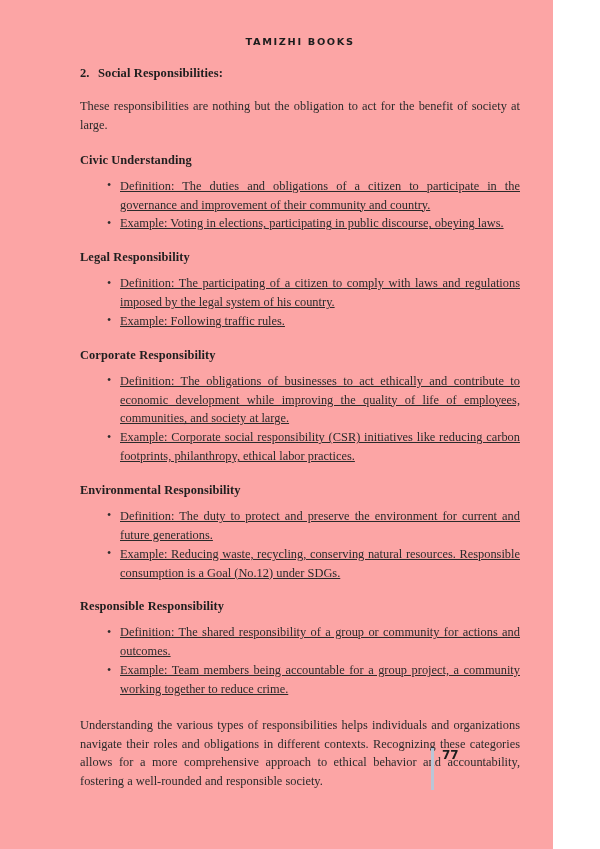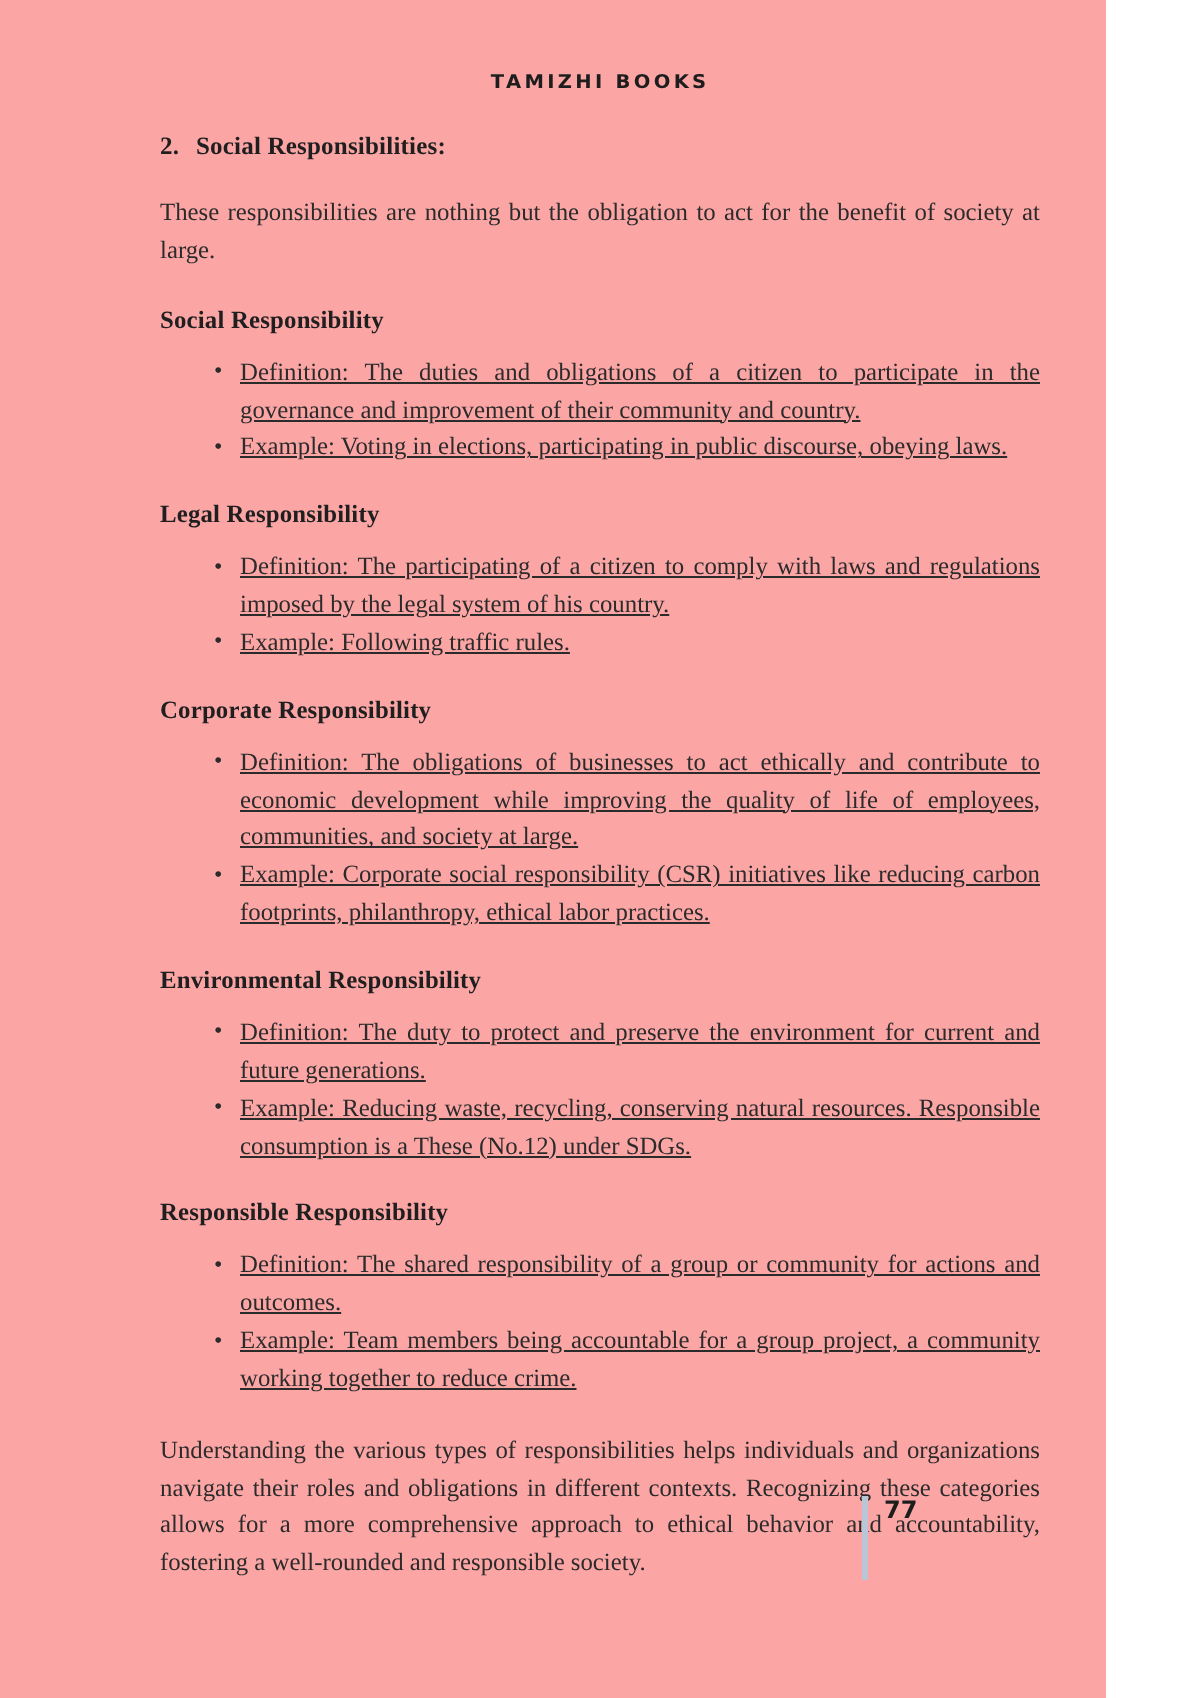--- a/index.html
+++ b/index.html
@@ -132,42 +132,42 @@
   </div>
 
   <div class="content">
 
     <div class="numbered-heading">
       <span class="num">2.</span><span>Social Responsibilities:</span>
     </div>
 
     <p class="para">These responsibilities are nothing but the obligation to act for the benefit of society at large.</p>
 
-    <h3 class="sub-heading">Social Responsibility</h3>
+    <h3 class="sub-heading">Civic Understanding</h3>
     <ul class="bullets">
       <li>Definition: The duties and obligations of a citizen to participate in the governance and improvement of their community and country.</li>
       <li>Example: Voting in elections, participating in public discourse, obeying laws.</li>
     </ul>
 
     <h3 class="sub-heading">Legal Responsibility</h3>
     <ul class="bullets">
       <li>Definition: The participating of a citizen to comply with laws and regulations imposed by the legal system of his country.</li>
       <li>Example: Following traffic rules.</li>
     </ul>
 
     <h3 class="sub-heading">Corporate Responsibility</h3>
     <ul class="bullets">
       <li>Definition: The obligations of businesses to act ethically and contribute to economic development while improving the quality of life of employees, communities, and society at large.</li>
       <li>Example: Corporate social responsibility (CSR) initiatives like reducing carbon footprints, philanthropy, ethical labor practices.</li>
     </ul>
 
     <h3 class="sub-heading">Environmental Responsibility</h3>
     <ul class="bullets">
       <li>Definition: The duty to protect and preserve the environment for current and future generations.</li>
-      <li>Example: Reducing waste, recycling, conserving natural resources. Responsible consumption is a These (No.12) under SDGs.</li>
+      <li>Example: Reducing waste, recycling, conserving natural resources. Responsible consumption is a Goal (No.12) under SDGs.</li>
     </ul>
 
     <h3 class="sub-heading">Responsible Responsibility</h3>
     <ul class="bullets">
       <li>Definition: The shared responsibility of a group or community for actions and outcomes.</li>
       <li>Example: Team members being accountable for a group project, a community working together to reduce crime.</li>
     </ul>
 
     <p class="para tail">Understanding the various types of responsibilities helps individuals and organizations navigate their roles and obligations in different contexts. Recognizing these categories allows for a more comprehensive approach to ethical behavior and accountability, fostering a well-rounded and responsible society.</p>
 

